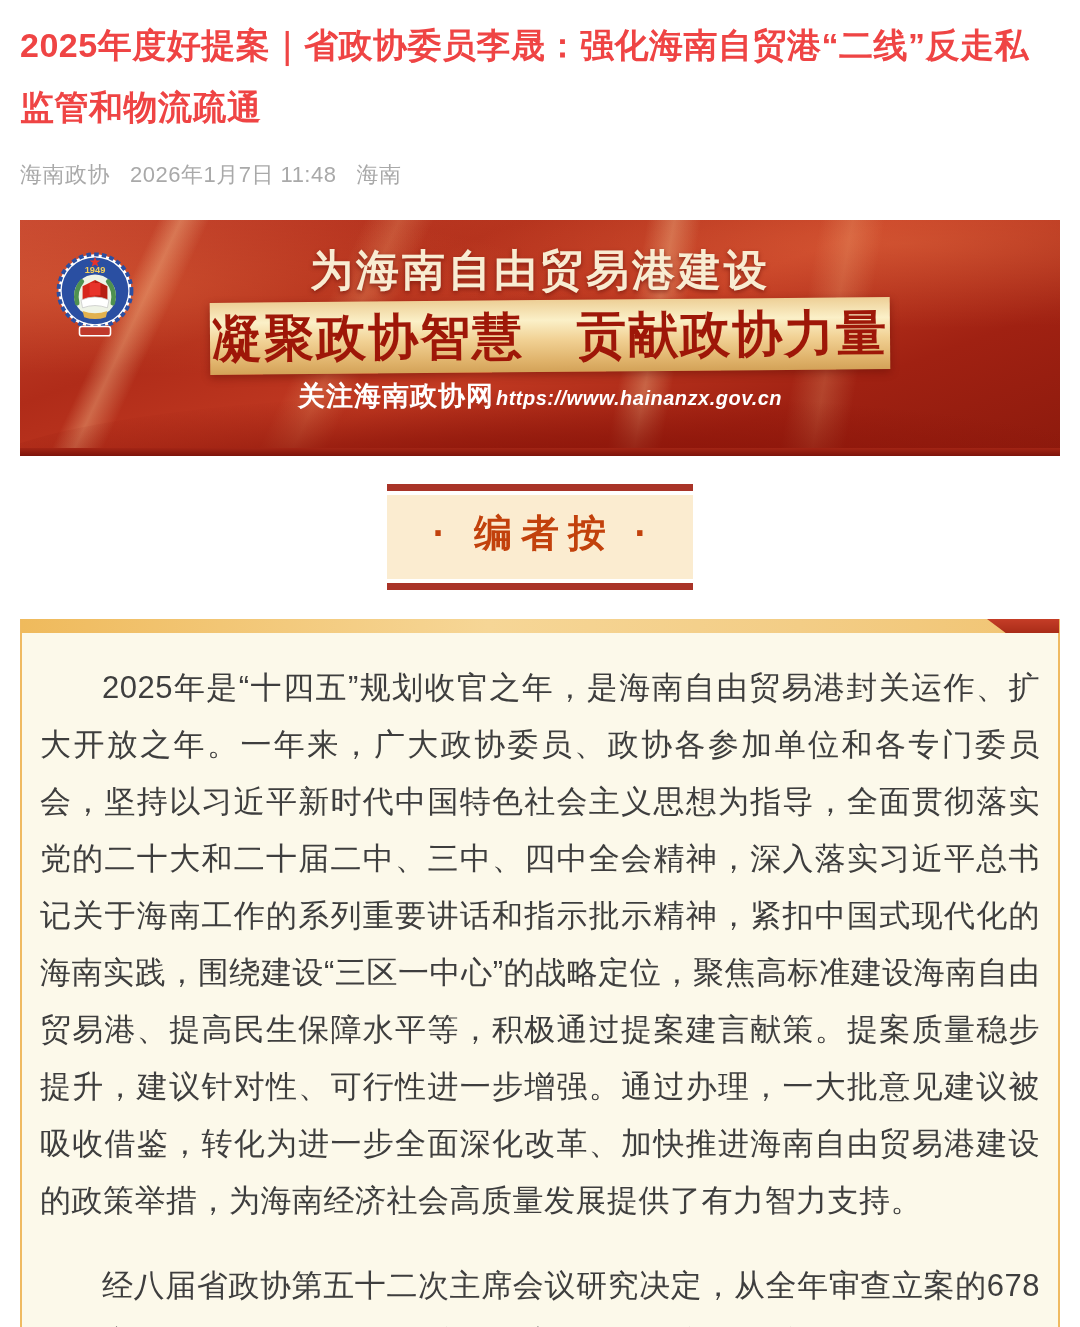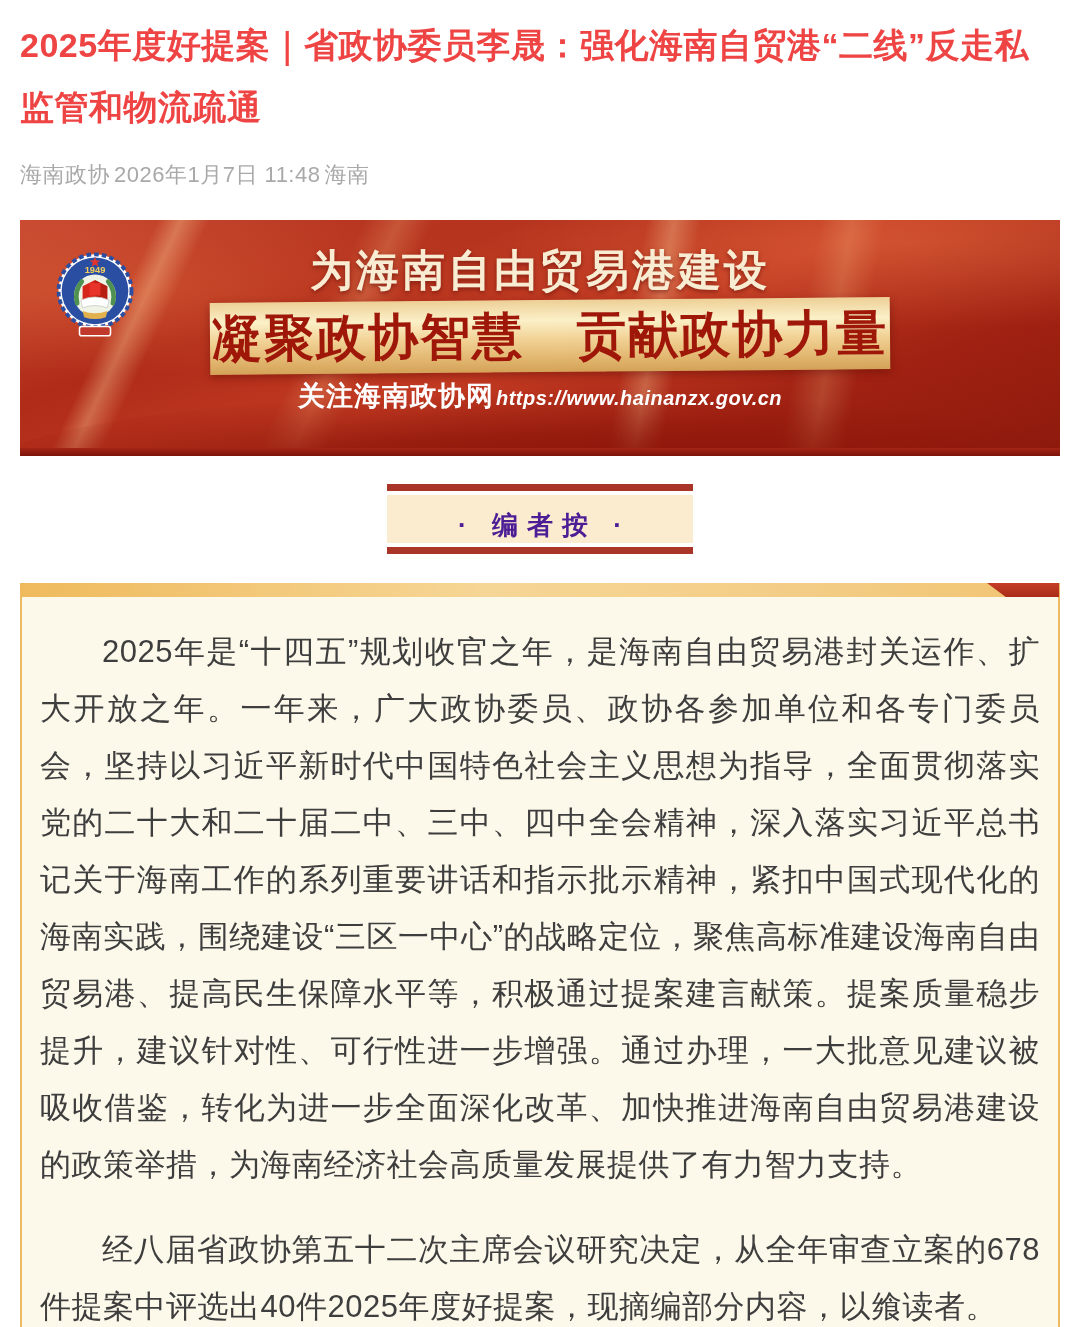--- a/index.html
+++ b/index.html
@@ -16,21 +16,21 @@
     font-size: 34px;
     line-height: 62px;
     font-weight: 700;
     color: #ef4444;
     letter-spacing: 0.5px;
   }
   .meta {
     margin-top: 22px;
     display: flex;
     align-items: center;
-    gap: 4px;
+    gap: 20px;
     font-size: 22px;
     color: #a9a9a9;
     letter-spacing: 0.5px;
   }
 
   
   .banner {
     position: relative;
     margin-top: 30px;
     height: 236px;
@@ -102,24 +102,24 @@
   
   .emblem { position: absolute; left: 36px; top: 32px; width: 78px; height: 90px; z-index: 4; }
 
   
   .editor-note { width: 306px; margin: 28px auto 0; }
   .editor-note .bar { height: 7px; background: #a93428; }
   .editor-note .note-box {
     margin: 4px 0;
     background: #fbecd0;
     text-align: center;
-    padding: 13px 0 0;
-    font-size: 26px;
-    font-weight: 700;
-    color: #4c1d95;
+    padding: 13px 0 20px;
+    font-size: 38px;
+    font-weight: 700;
+    color: #c2410c;
     letter-spacing: 9px;
     text-indent: 9px;
   }
 
   
   .content-box {
     margin-top: 30px;
     background: #fcf9ea;
     border: 2px solid #efba62;
     border-top: none;

